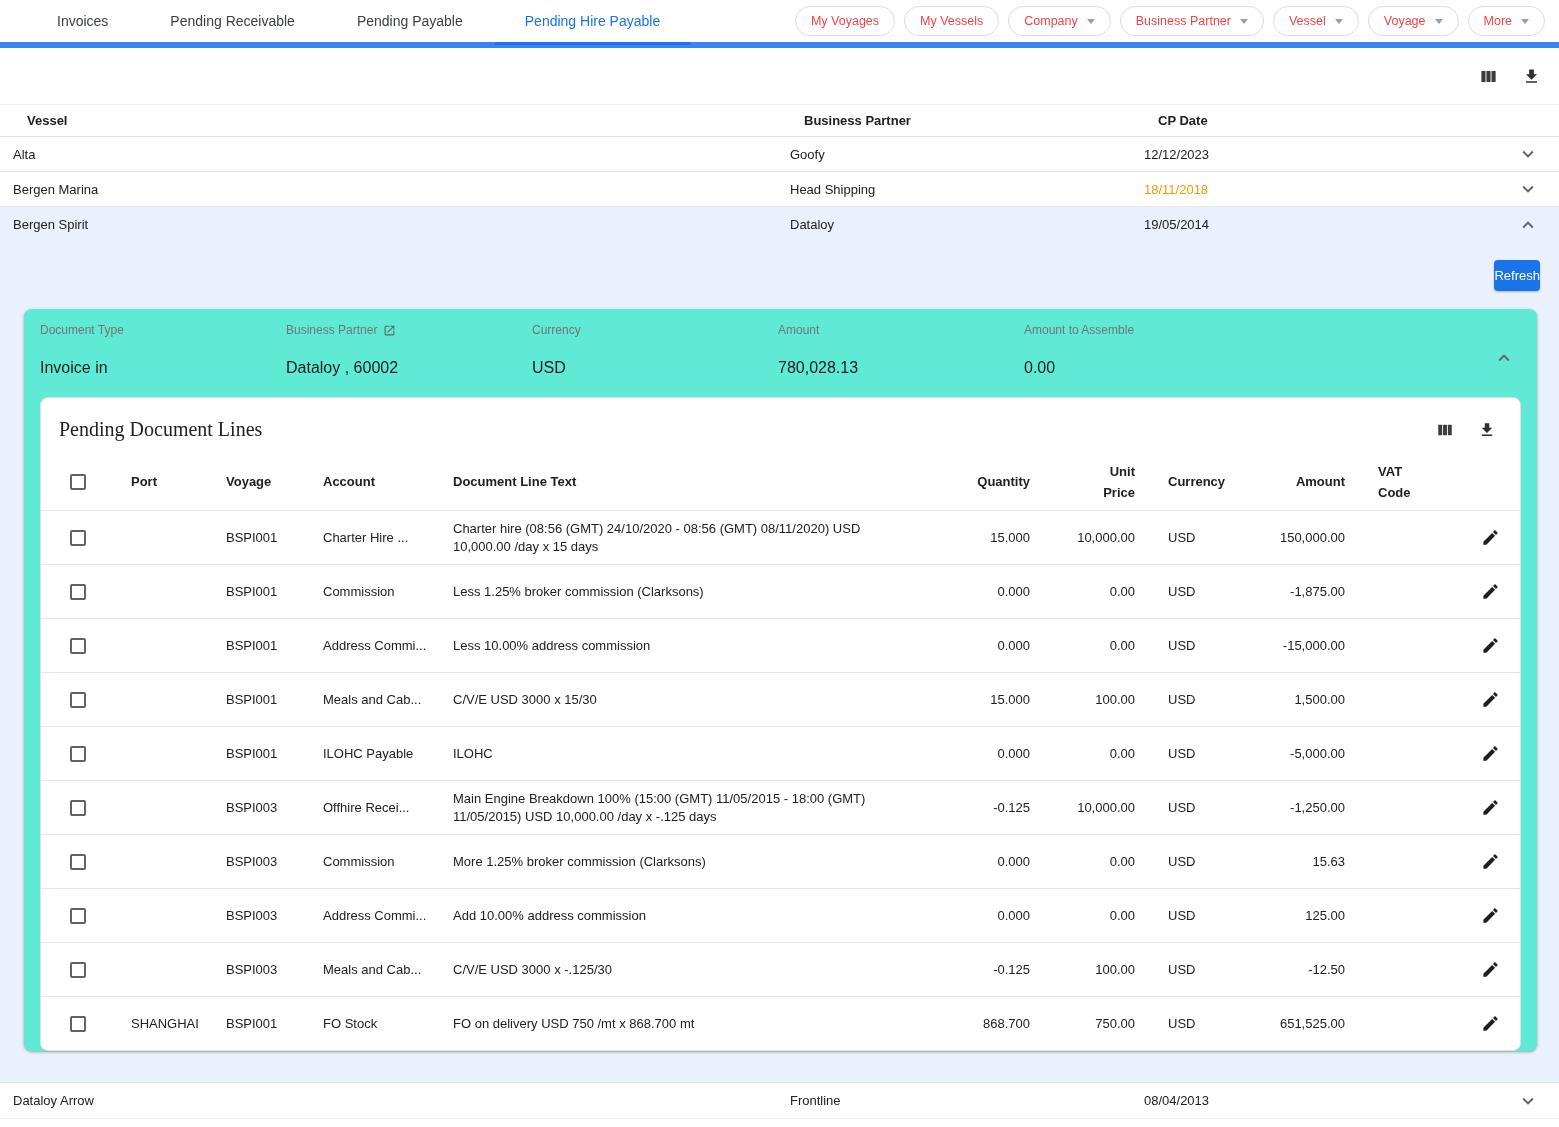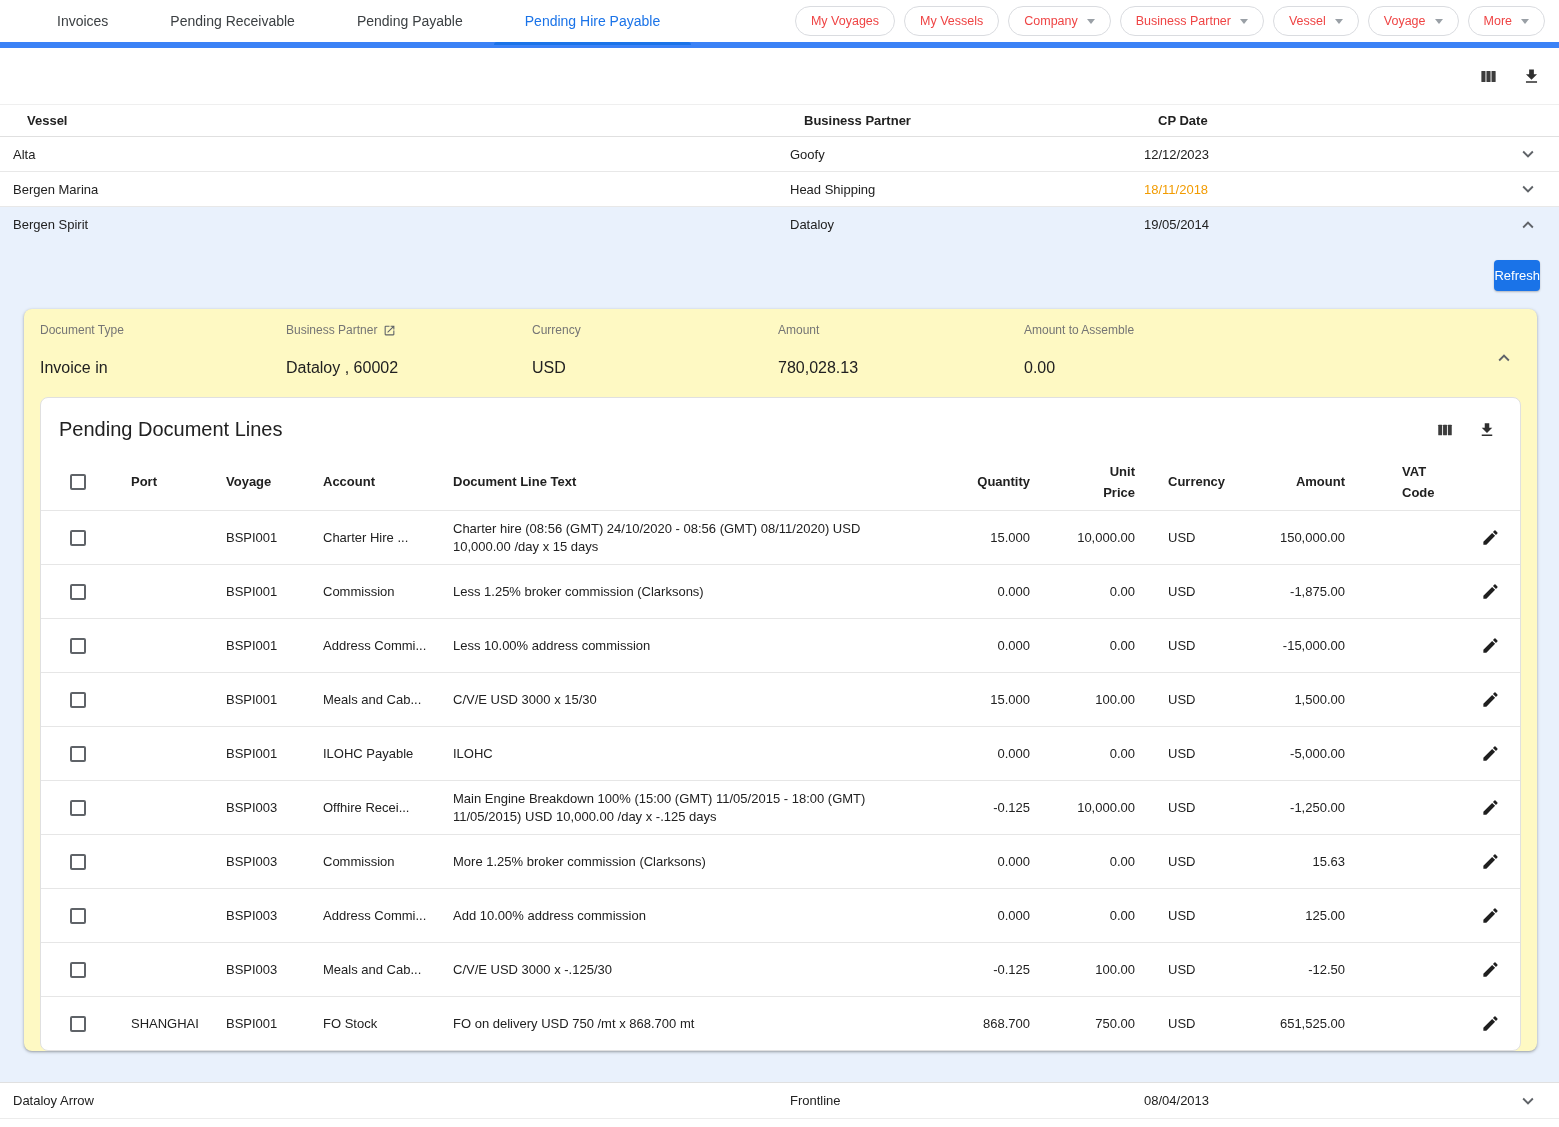--- a/index.html
+++ b/index.html
@@ -42,49 +42,49 @@
   .vc-date.warn { color:var(--warn); }
   .chev { margin-left:auto; display:flex; cursor:pointer; }
 
   
   .expanded-group { background:var(--expanded-bg); padding-bottom:15px; }
   .expanded-group .vrow { border-bottom:none; background:transparent; }
   .refresh-row { display:flex; justify-content:flex-end; padding:18px 19px 18px 0; }
   .refresh-btn { background:var(--accent); color:#fff; border:none; border-radius:4px; height:31px;
           padding:0 0; font-size:13px; cursor:pointer; box-shadow:0 1px 2px rgba(0,0,0,.25); }
 
-  .detail-card { margin:0 22px 0 24px; background:#fef9c3; border-radius:8px;
+  .detail-card { margin:0 22px 0 24px; background:#5eead4; border-radius:8px;
           box-shadow:0 1px 2px rgba(60,64,67,.3), 0 1px 3px 1px rgba(60,64,67,.15); }
   .summary-row { display:flex; padding:14px 20px 20px 16px; position:relative; }
   .sum-field { width:246px; }
   .sum-field:last-of-type { flex:1; }
   .sum-label { font-size:12px; color:#757575; display:flex; align-items:center; gap:6px; }
   .sum-value { font-size:16px; color:#212121; margin-top:22px; }
   .collapse-chev { position:absolute; right:22px; top:38px; cursor:pointer; display:flex; }
 
   
   .lines-card { margin:0 16px 16px; border:1px solid #e0e0e0; border-radius:8px; overflow:hidden; background:#fff; }
-  .lines-head { display:flex; justify-content:space-between; align-items:center; padding:20px 24px 12px 18px; }
+  .lines-head { display:flex; justify-content:space-between; align-items:center; padding:20px 24px 12px 18px;font-family:Liberation Serif, serif; }
   .lines-title { font-size:20px; color:#212121; }
   .lines-icons { display:flex; gap:24px; align-items:center; }
 
   .line-row { display:grid;
      grid-template-columns: 90px 95px 97px 130px 467px 110px 105px 86px 150px 90px 1fr;
      align-items:center; border-top:1px solid #e6e6e6; min-height:54px; font-size:13px; }
   .head-row { border-top:none; min-height:57px; font-weight:bold; }
   .lc { line-height:18px; }
   .c-check { padding-left:29px; display:flex; }
   .c-text { padding-right:20px; }
   .num { text-align:right; }
   .c-amt { padding-right:26px; }
   .c-cur { padding-left:33px; }
   .c-vat { padding-left:7px; }
   .c-edit { display:flex; justify-content:center; }
   .narrow-r { display:inline-block; width:42px; text-align:right; line-height:21px; }
-  .narrow-l { display:inline-block; width:38px; text-align:left; line-height:21px;margin-left:24px; }
+  .narrow-l { display:inline-block; width:38px; text-align:left; line-height:21px; }
   .checkbox { width:16px; height:16px; border:2px solid #5f6368; border-radius:2px;
           background:#fff; cursor:pointer; display:inline-block; }
   .edit-btn { cursor:pointer; display:flex; padding:4px; }
 
   
   .vrow.last { border-top:1px solid #e0e0e0; height:37px; border-bottom:1px solid #ececec; }
 </style>
 </head>
 <body>
 

